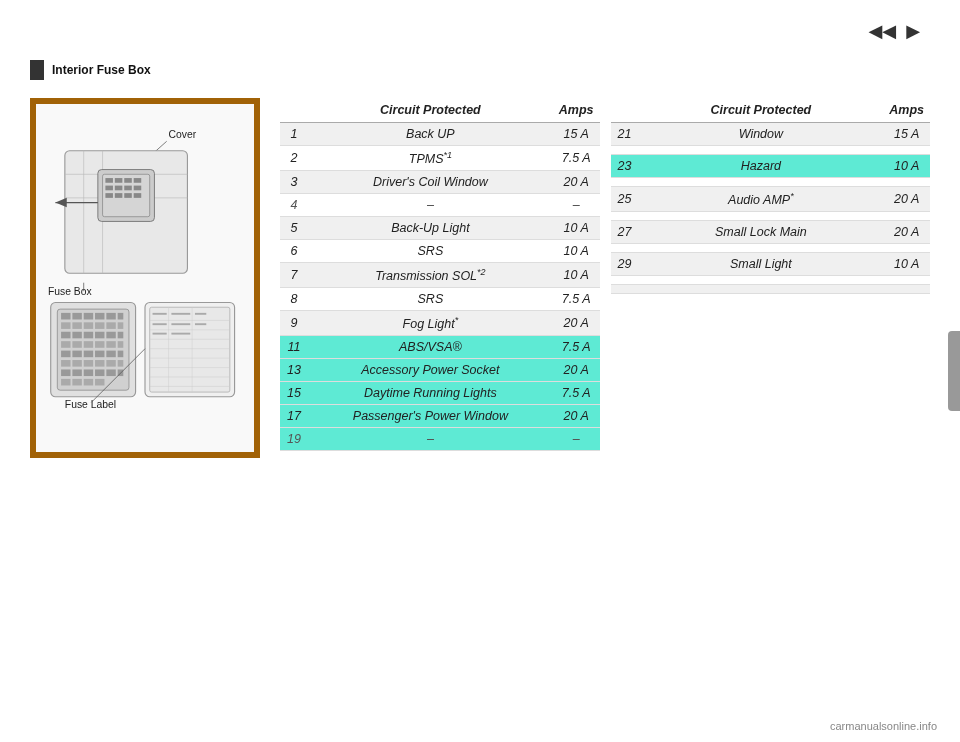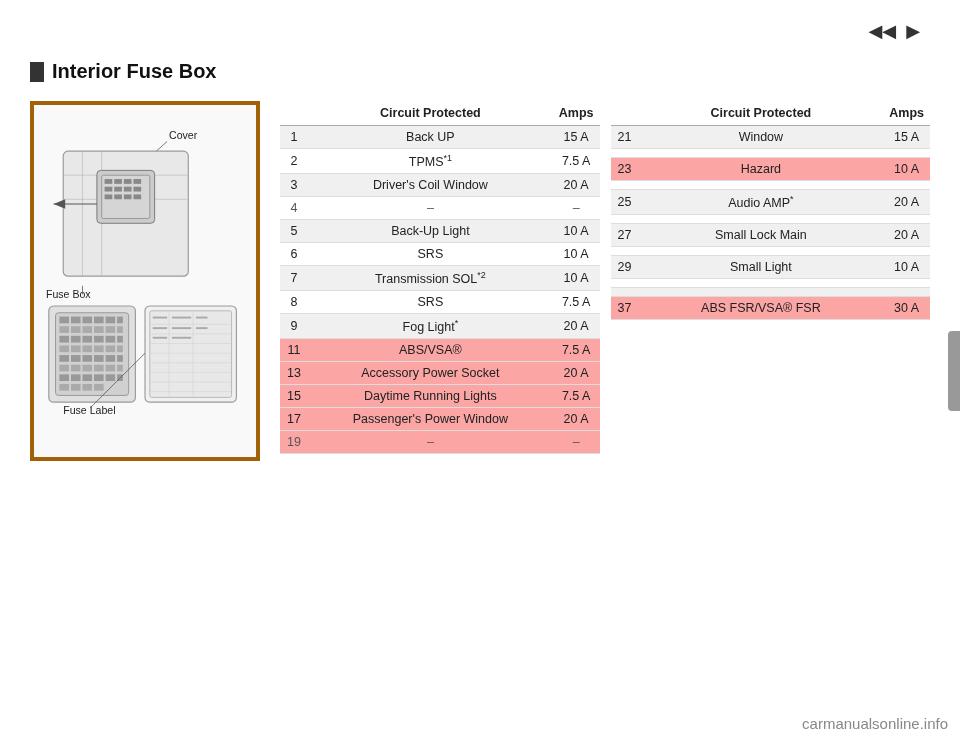--- a/index.html
+++ b/index.html
@@ -45,55 +45,56 @@
       margin-bottom: 18px;
     }
     .section-header-box {
       background: #333;
       width: 14px;
       height: 20px;
       margin-right: 8px;
       flex-shrink: 0;
     }
     .section-title {
-      font-size: 20px;
+      font-size: 12px;
       font-weight: bold;
       color: #111;
     }
 
     
     .content-layout {
       display: flex;
       gap: 20px;
     }
 
     
     .fuse-image-area {
       width: 230px;
       flex-shrink: 0;
     }
     .fuse-diagram {
-      border: 4px solid #a16207;
+      border: 6px solid #a16207;
       padding: 10px;
       position: relative;
       height: 360px;
       background: #f9f9f9;
     }
 
     
     .diagram-svg {
       width: 100%;
       height: 100%;
     }
 
     
     .fuse-tables {
       flex: 1;
       display: flex;
       gap: 11px;
+      font-style: italic;
     }
 
     .fuse-table-col {
       flex: 1;
     }
 
     
     .fuse-table {
       width: 100%;
       border-collapse: collapse;
@@ -116,39 +117,39 @@
     }
 
     .fuse-table tbody tr:nth-child(odd) {
       background: #f0f0f0;
     }
     .fuse-table tbody tr:nth-child(even) {
       background: #ffffff;
     }
 
     .fuse-table tbody tr.highlighted {
-      background: #fca5a5;
+      background: #5eead4;
     }
 
     .fuse-table tbody tr.empty-row td {
       color: #555;
     }
 
     .fuse-table tbody tr td:first-child {
       font-weight: normal;
       text-align: center;
       width: 28px;
     }
 
     
     .watermark {
       position: absolute;
       bottom: 10px;
-      right: 12px;
-      font-size: 15px;
+      right: 23px;
+      font-size: 11px;
       color: #888;
     }
 
     
     .side-tab {
       position: absolute;
       right: 0;
       top: 50%;
       transform: translateY(-50%);
       background: #999;
@@ -444,25 +445,20 @@
               <tr class="empty-row">
                 <td class="col-num"></td>
                 <td class="col-circuit"></td>
                 <td class="col-amps"></td>
               </tr>
               <tr class="empty-row">
                 <td class="col-num"></td>
                 <td class="col-circuit"></td>
                 <td class="col-amps"></td>
               </tr>
-              <tr class="highlighted">
-                <td class="col-num">37</td>
-                <td class="col-circuit">ABS FSR/VSA® FSR</td>
-                <td class="col-amps">30 A</td>
-              </tr>
             </tbody>
         </table>
       </div>
 
     </div>
   </div>
 </div>
 
 <div class="watermark">carmanualsonline.info</div>
 

